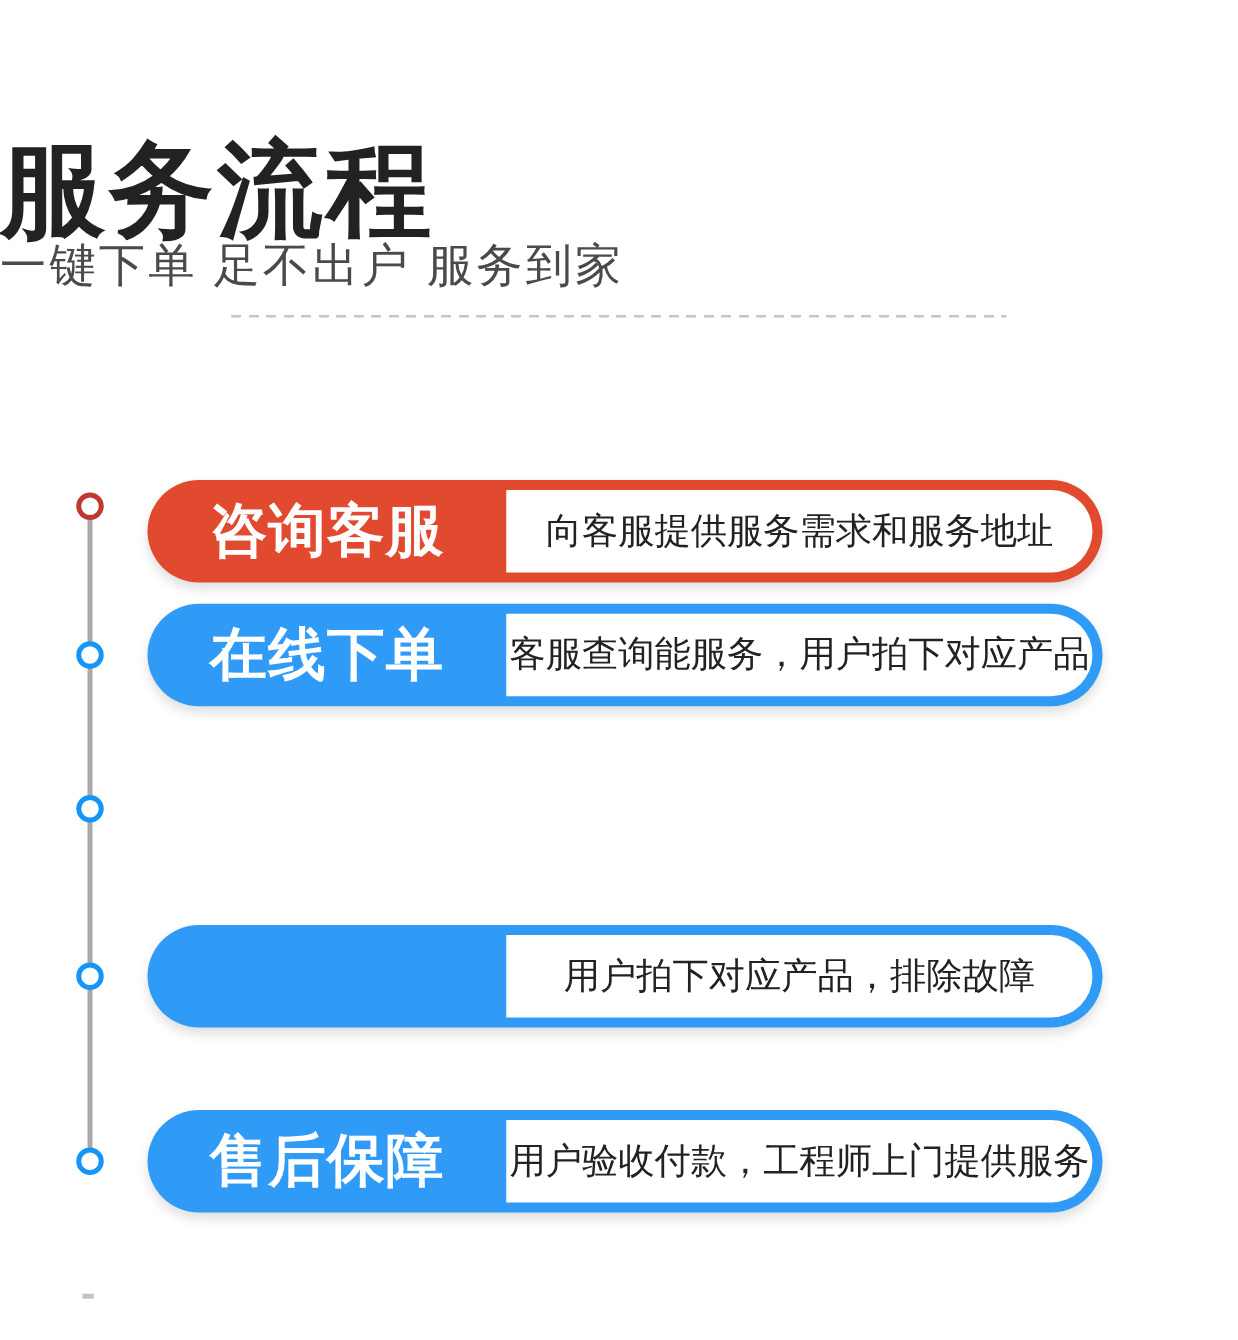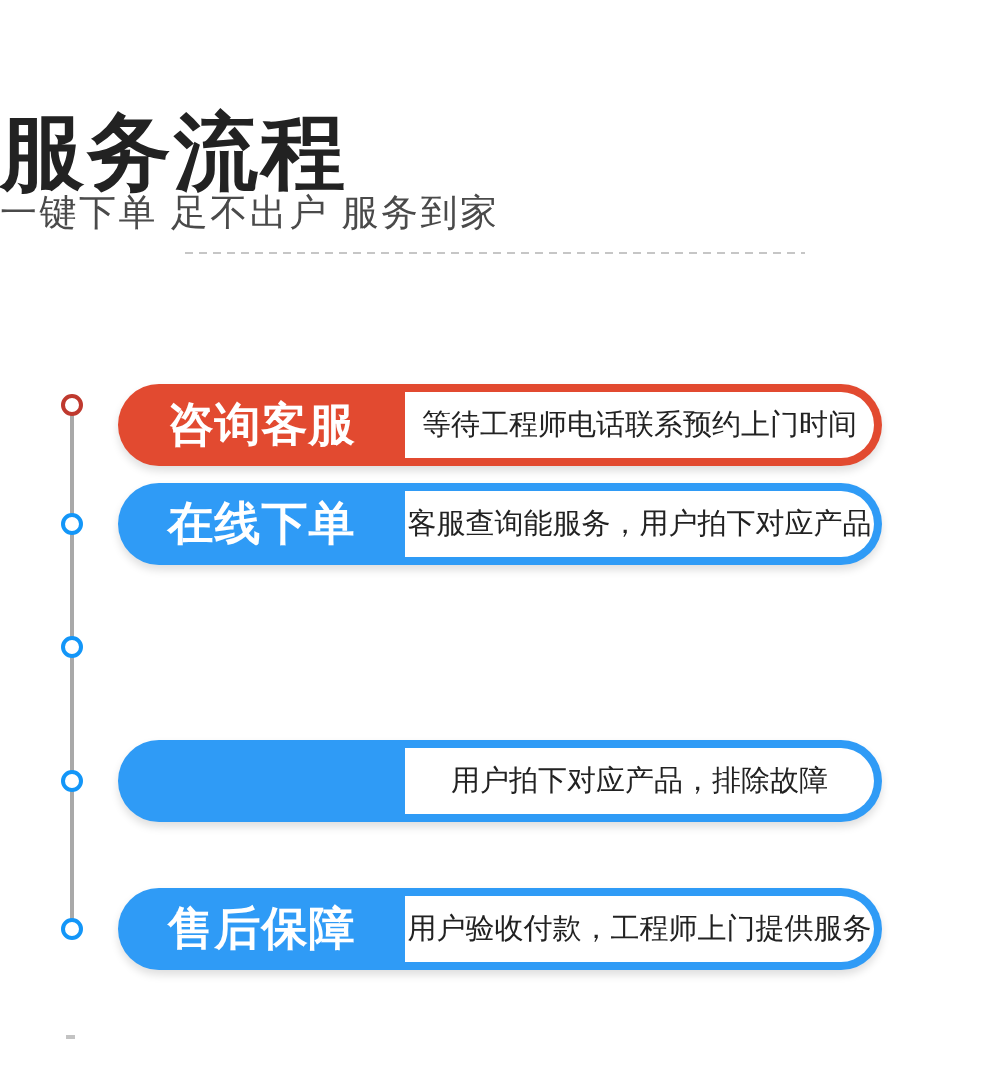--- a/index.html
+++ b/index.html
@@ -153,21 +153,21 @@
 
   <div class="timeline-line"></div>
   <div class="dot red dot1"></div>
   <div class="dot blue dot2"></div>
   <div class="dot blue dot3"></div>
   <div class="dot blue dot4"></div>
   <div class="dot blue dot5"></div>
 
   <div class="step red step1">
     <div class="step-label">咨询客服</div>
-    <div class="step-desc">等待工程师电话联系预约上门时间</div>
+    <div class="step-desc">向客服提供服务需求和服务地址</div>
   </div>
 
   <div class="step blue step2">
     <div class="step-label">在线下单</div>
     <div class="step-desc">客服查询能服务，用户拍下对应产品</div>
   </div>
 
 
   <div class="step blue step4">
     <div class="step-desc">用户拍下对应产品，排除故障</div>

